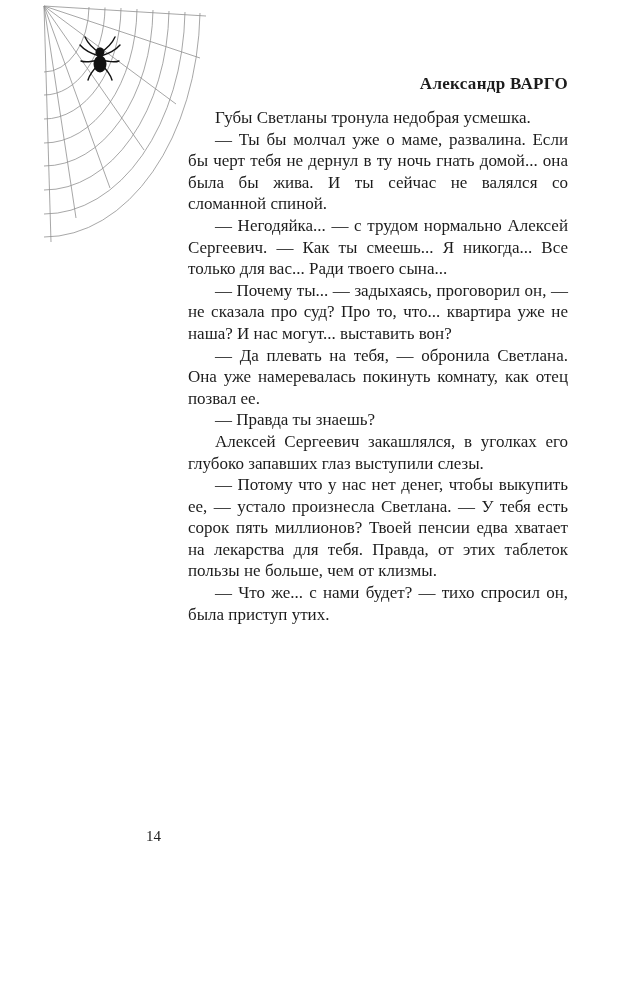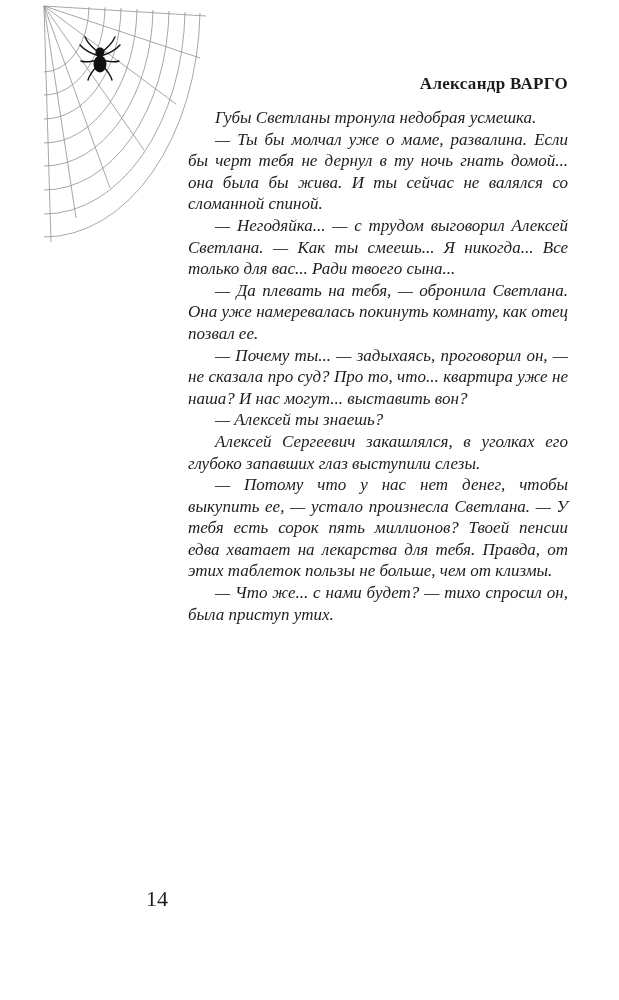--- a/index.html
+++ b/index.html
@@ -42,27 +42,26 @@
     font-size: 17px;
     line-height: 21.6px;
     text-align: justify;
     hyphens: auto;
     -webkit-hyphens: auto;
   }
   .para {
     margin: 0;
     padding: 0;
     text-indent: 27px;
-    font-style: italic;
   }
   .page-number {
     position: absolute;
-    top: 886px;
+    top: 828px;
     left: 108px;
-    font-size: 22px;
+    font-size: 15px;
   }
 </style>
 </head>
 <body>
 
 <div class="page">
 
   <svg class="web-svg" viewBox="0 0 170 245" aria-hidden="true">
     <g stroke="#8a8a8a" stroke-width="0.8" fill="none" opacity="0.95">
 
@@ -98,24 +97,24 @@
       <ellipse cx="62" cy="64" rx="6.5" ry="8.5" fill="#111111"></ellipse>
       <circle cx="62" cy="52" r="4.5" fill="#111111"></circle>
     </g>
   </svg>
 
   <div class="header-author">Александр ВАРГО</div>
 
   <div class="text-block">
       <p class="para">Губы Светланы тронула недобрая усмешка.</p>
       <p class="para">— Ты бы молчал уже о маме, развалина. Если бы черт тебя не дернул в ту ночь гнать домой... она была бы жива. И ты сейчас не валялся со сломанной спиной.</p>
-      <p class="para">— Негодяйка... — с трудом выговорил Алексей Светлана. — Как ты смеешь... Я никогда... Все только для вас... Ради твоего сына...</p>
+      <p class="para">— Негодяйка... — с трудом нормально Алексей Сергеевич. — Как ты смеешь... Я никогда... Все только для вас... Ради твоего сына...</p>
+      <p class="para">— Почему ты... — задыхаясь, проговорил он, — не сказала про суд? Про то, что... квартира уже не наша? И нас могут... выставить вон?</p>
       <p class="para">— Да плевать на тебя, — обронила Светлана. Она уже намеревалась покинуть комнату, как отец позвал ее.</p>
-      <p class="para">— Почему ты... — задыхаясь, проговорил он, — не сказала про суд? Про то, что... квартира уже не наша? И нас могут... выставить вон?</p>
-      <p class="para">— Алексей ты знаешь?</p>
+      <p class="para">— Правда ты знаешь?</p>
       <p class="para">Алексей Сергеевич закашлялся, в уголках его глубоко запавших глаз выступили слезы.</p>
       <p class="para">— Потому что у нас нет денег, чтобы выкупить ее, — устало произнесла Светлана. — У тебя есть сорок пять миллионов? Твоей пенсии едва хватает на лекарства для тебя. Правда, от этих таблеток пользы не больше, чем от клизмы.</p>
       <p class="para">— Что же... с нами будет? — тихо спросил он, была приступ утих.</p>
     </div>
 
   <div class="page-number">14</div>
 
 </div>
 
 </body></html>

